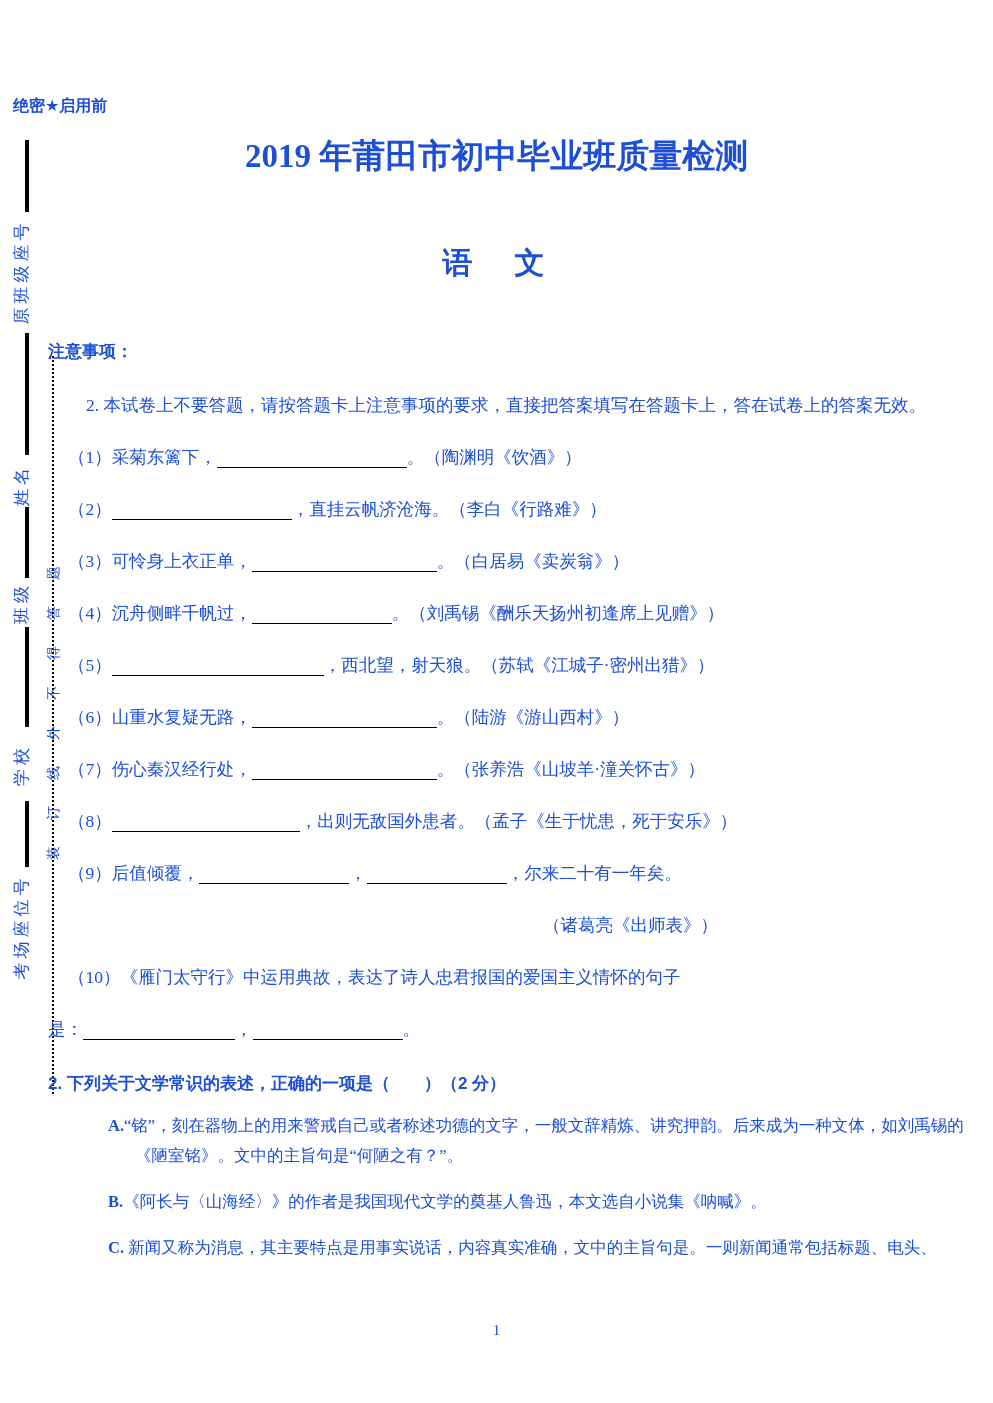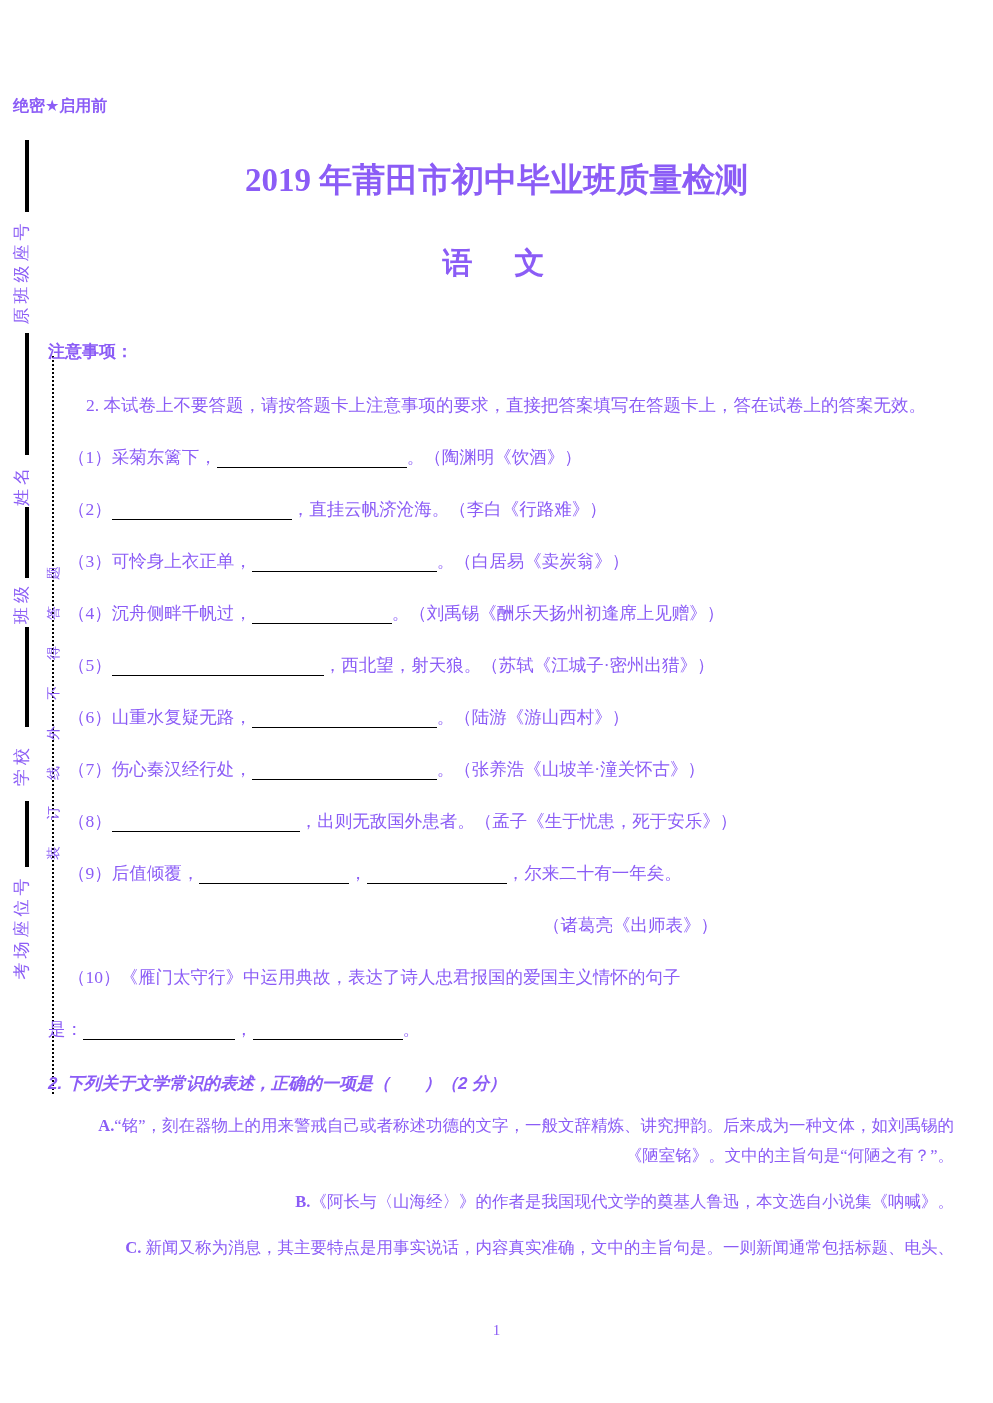--- a/index.html
+++ b/index.html
@@ -1,29 +1,29 @@
 <!DOCTYPE html>
 <html><head>
 <meta charset="utf-8">
 <style>
   * { margin:0; padding:0; box-sizing:border-box; }
   html,body { background:#e8e8e8; }
   .page {
     position:relative; width:993px; height:1403px; margin:0 auto;
-    background:#ffffff; color:#8b5cf6;
+    background:#ffffff; color:#1d4ed8;
     font-family:"Liberation Serif","DejaVu Serif",serif;
     font-size:17.5px; overflow:hidden;
   }
   .secrecy {
     position:absolute; left:13px; top:96px;
     font-family:"Liberation Sans","DejaVu Sans",sans-serif;
     font-weight:bold; font-size:16px;
   }
   .title {
-    position:absolute; top:158px; left:0; width:100%;
+    position:absolute; top:134px; left:0; width:100%;
     text-align:center; font-weight:bold; font-size:33px;
   }
   .subject {
     position:absolute; top:243px; left:0; width:100%;
     text-align:center; font-weight:bold; font-size:30px; letter-spacing:6px;
   }
   
   .seg { position:absolute; left:25px; width:4px; background:#000; }
   .s1 { top:140px; height:72px; }
   .s2 { top:333px; height:122px; }
@@ -57,25 +57,25 @@
   }
   .note { margin:31px 0 0 38px; line-height:22px; }
   .sec-h { margin-top:27px; }
   .line { margin:30px 0 0 20px; height:22px; line-height:22px; white-space:nowrap; }
   .line.flush { margin-left:0; }
   .line.attrib { margin-left:495px; }
   .blank {
     display:inline-block; height:17px; border-bottom:1px solid #000;
     vertical-align:bottom;
   }
-  .q2-stem { margin-top:32px;font-style:italic; }
+  .q2-stem { margin-top:32px; }
   .option {
-    margin:16px 0 0 40px; width:866px;
+    margin:16px 0 0 60px; width:866px;
     font-size:16.5px; line-height:30px;
-    padding-left:27px; text-indent:-27px;text-align:right;
+    padding-left:27px; text-indent:-27px;
   }
   .option b { font-weight:bold; }
   .footer {
     position:absolute; top:1322px; left:0; width:100%;
     text-align:center; font-size:15px;
   }
 </style>
 </head>
 <body>
 

